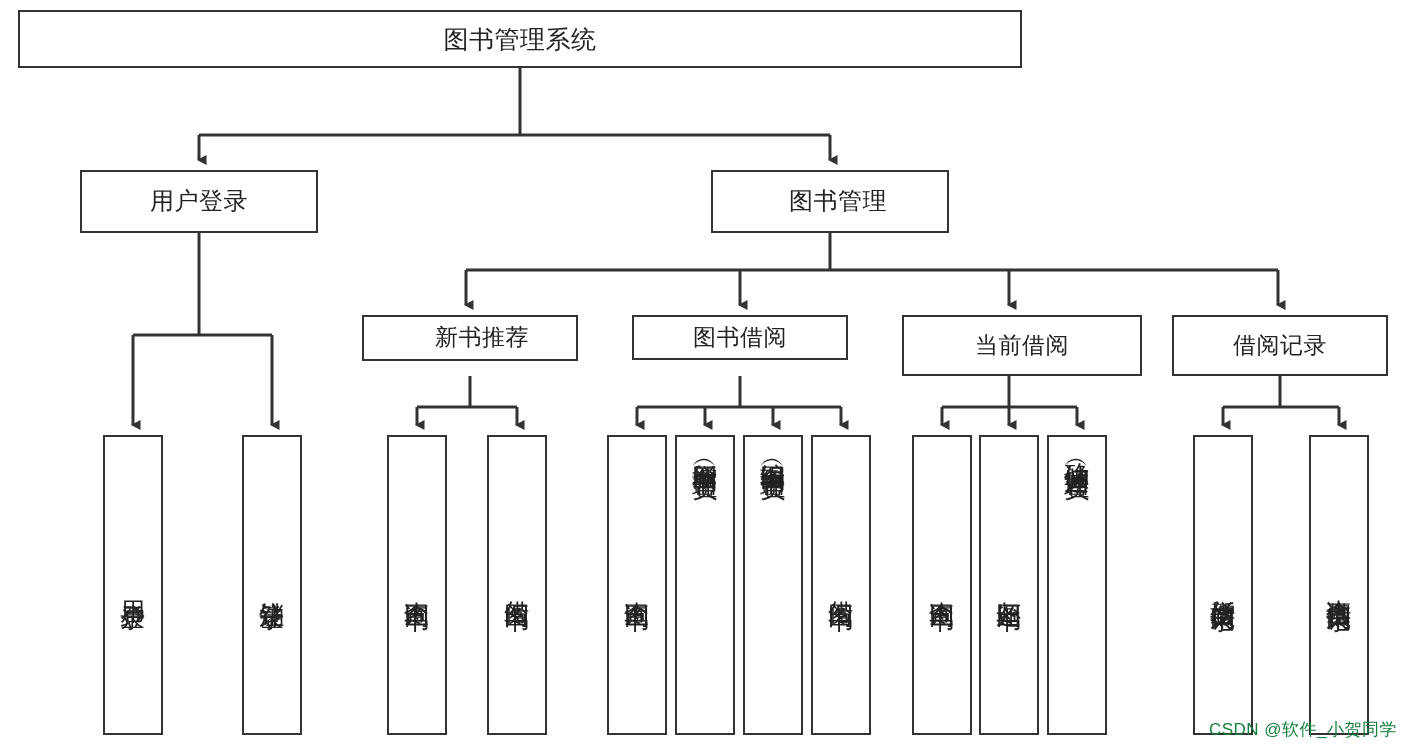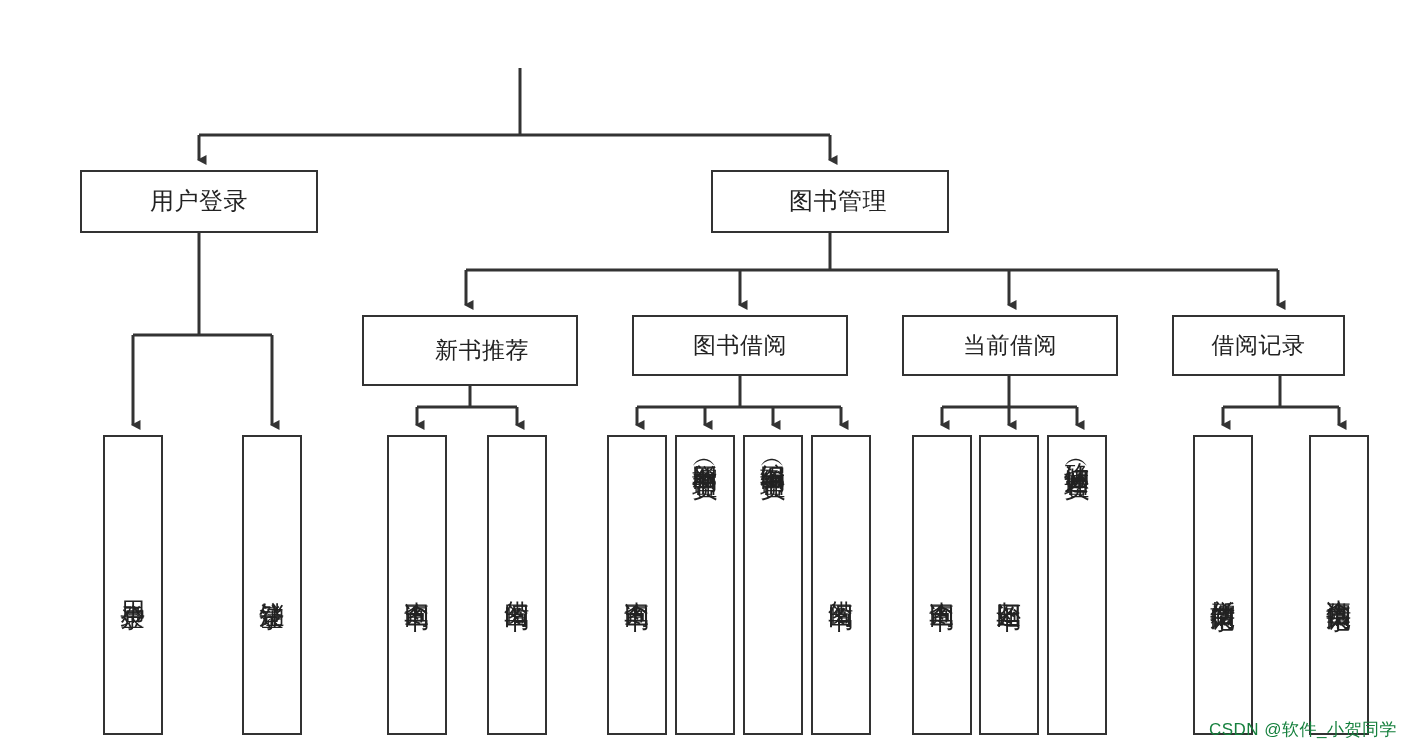--- a/index.html
+++ b/index.html
@@ -121,38 +121,41 @@
       <path d="M1009,407 L1009,425" marker-end="url(#arrow)"></path>
       <path d="M1077,407 L1077,425" marker-end="url(#arrow)"></path>
 
       <path d="M1280,376 L1280,407"></path>
       <path d="M1223,407 L1339,407"></path>
       <path d="M1223,407 L1223,425" marker-end="url(#arrow)"></path>
       <path d="M1339,407 L1339,425" marker-end="url(#arrow)"></path>
     </g>
   </svg>
 
+  <div class="node node-root" style="left:18px; top:10px; width:1004px; height:58px;">
+    <span class="label">图书管理系统</span>
+  </div>
 
   <div class="node node-l2" style="left:80px; top:170px; width:238px; height:63px;">
     <span class="label">用户登录</span>
   </div>
   <div class="node node-l2" style="left:711px; top:170px; width:238px; height:63px;padding-left:16px;">
     <span class="label">图书管理</span>
   </div>
 
-  <div class="node node-l3" style="left:362px; top:315px; width:216px; height:71px;padding-left:24px;">
+  <div class="node node-l3" style="left:362px; top:315px; width:216px; height:46px;padding-left:24px;">
     <span class="label">新书推荐</span>
   </div>
-  <div class="node node-l3" style="left:632px; top:315px; width:216px; height:61px;">
+  <div class="node node-l3" style="left:632px; top:315px; width:216px; height:45px;">
     <span class="label">图书借阅</span>
   </div>
-  <div class="node node-l3" style="left:902px; top:315px; width:216px; height:61px;">
+  <div class="node node-l3" style="left:902px; top:315px; width:240px; height:61px;">
     <span class="label">当前借阅</span>
   </div>
-  <div class="node node-l3" style="left:1172px; top:315px; width:173px; height:61px;font-family:Liberation Serif, serif;">
+  <div class="node node-l3" style="left:1172px; top:315px; width:216px; height:61px;font-family:Liberation Serif, serif;">
     <span class="label">借阅记录</span>
   </div>
 
   <div class="node node-leaf" style="left:103px; top:435px; width:60px; height:300px;">
     <span class="label">用户登录</span>
   </div>
   <div class="node node-leaf" style="left:242px; top:435px; width:60px; height:300px;">
     <span class="label">注销登录</span>
   </div>
 

